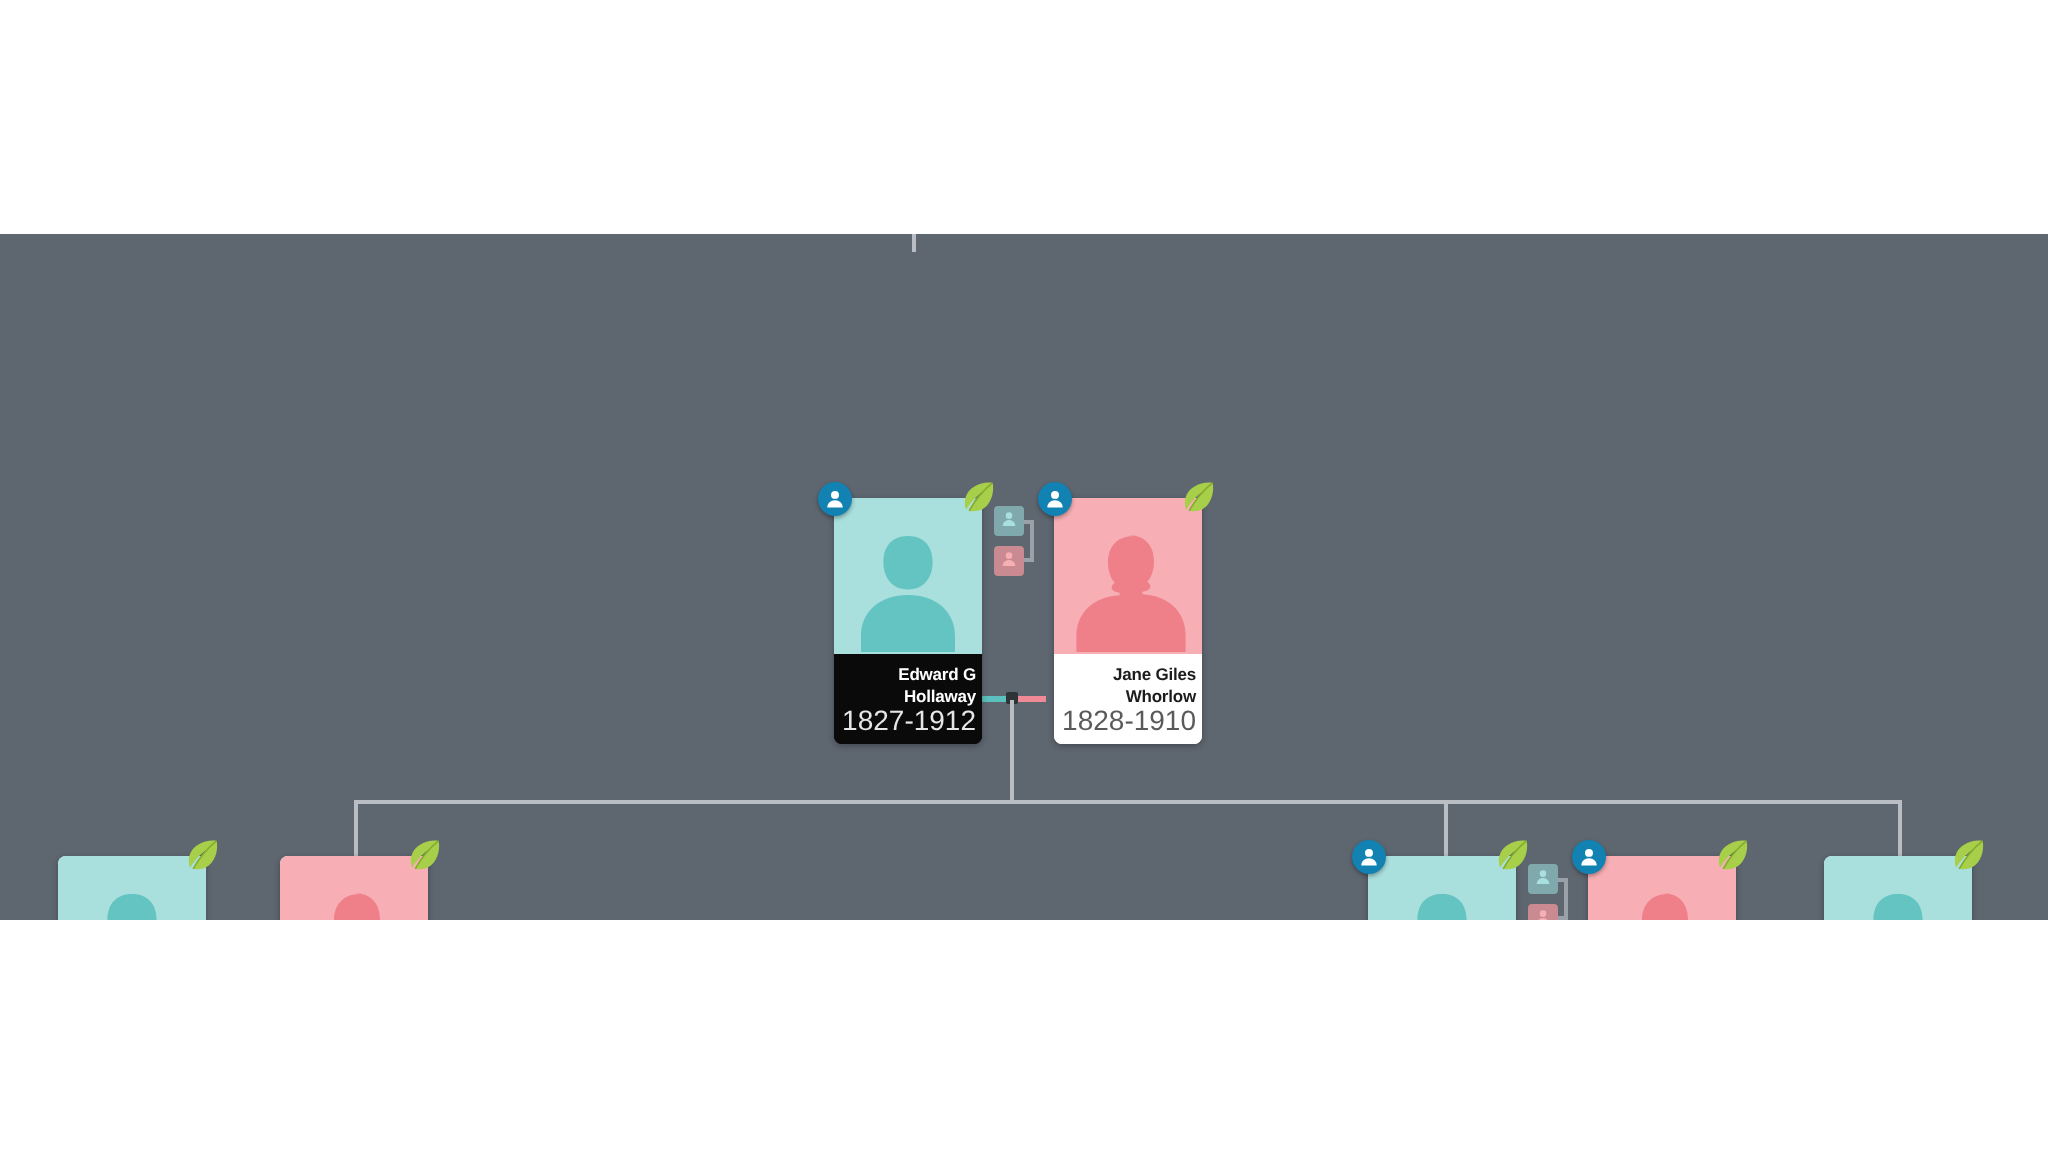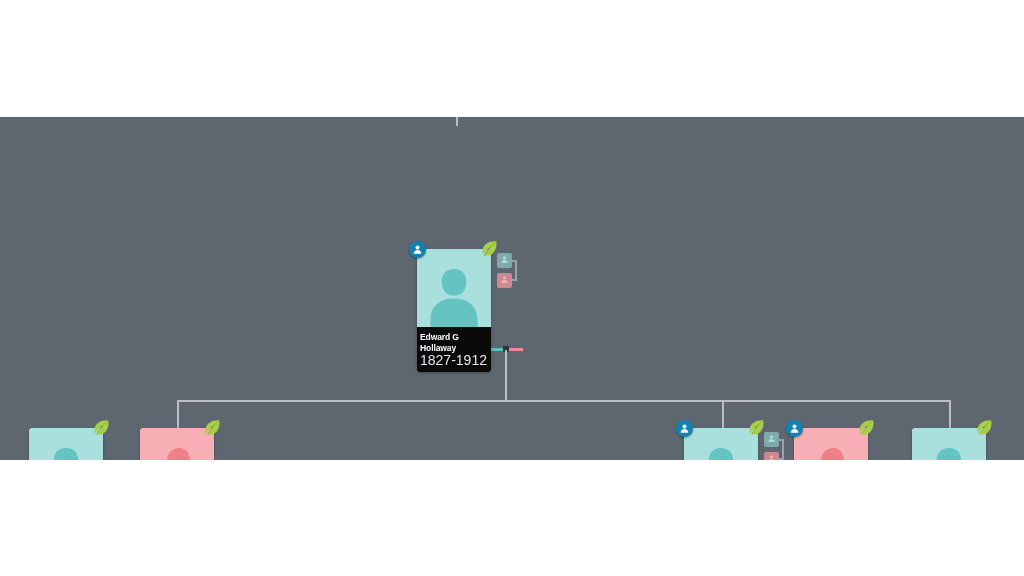--- a/index.html
+++ b/index.html
@@ -72,21 +72,21 @@
     bottom: -4px;
     transform: translateX(-50%);
   }
   .card.male   .silhouette svg path { fill: #63c4c1; }
   .card.female .silhouette svg path { fill: #ef7f88; }
 
   .card .info {
     background: #ffffff;
     border-radius: 0 0 4px 4px;
     padding: 5px 3px 6px 3px;
-    text-align: left;
+    text-align: right;
   }
   .card .pname {
     font-size: 8.5px;
     font-weight: bold;
     color: #1c1c1c;
     line-height: 10.5px;
     letter-spacing: -0.1px;
     white-space: pre-line;
   }
   .card .pdates {
@@ -216,20 +216,46 @@
         <svg width="9" height="9" viewBox="0 0 16 16" aria-hidden="true">
           <circle cx="8" cy="5" r="2.9" fill="#f7afb5"></circle>
           <path d="M2.4 14.2c0-3.2 2.5-5.3 5.6-5.3s5.6 2.1 5.6 5.3z" fill="#f7afb5"></path>
         </svg>
       </div>
       <div class="brk h1"></div>
       <div class="brk v"></div>
       <div class="brk h2"></div>
     </div>
 
+    <div class="card female" style="left:527px; top:132px;">
+      <div class="badge-user">
+        <svg width="11" height="11" viewBox="0 0 16 16" aria-hidden="true">
+          <circle cx="8" cy="5" r="2.9" fill="#ffffff"></circle>
+          <path d="M2.4 14.2c0-3.2 2.5-5.3 5.6-5.3s5.6 2.1 5.6 5.3z" fill="#ffffff"></path>
+        </svg>
+      </div>
+      <div class="leaf-icon">
+        <svg width="20" height="20" viewBox="0 0 20 20" aria-hidden="true">
+          <path d="M17.2 2.4C11.8 1.6 5.4 4.4 3.8 9.6c-1 3.3 0.3 6.2 0.3 6.2S7.6 9.9 12.1 7.1C8.9 10.6 5.6 16.4 5.6 16.4s4.6 1.1 7.8-1.6c4.2-3.5 4.7-9.9 3.8-12.4z" fill="#a8cf4a"></path>
+          <path d="M17.2 2.4C13.9 5.1 9 10.2 5.6 16.4" fill="none" stroke="#85ab2e" stroke-width="0.8"></path>
+        </svg>
+      </div>
+      <div class="photo">
+        <div class="silhouette">
+          <svg width="58" height="62" viewBox="0 0 58 62" aria-hidden="true">
+            <path d="M29 3.5c8.6 0 13 5.6 13 13.2 0 4-1.2 7.8-3.4 10.3 1 0.6 1.6 1.3 1.6 2.2 0 1.6-2 2.3-4 2.6v1.3c13.2 0.6 21.6 9 21.6 20.3V62H3.2v-8.1c0-11.3 8.4-19.7 21.6-20.3v-1.3c-2-0.3-4-1-4-2.6 0-0.9 0.6-1.6 1.6-2.2-2.2-2.5-3.4-6.3-3.4-10.3 0-7.6 4.4-13.2 13-13.2z"></path>
+          </svg>
+        </div>
+      </div>
+      <div class="info">
+        <div class="pname">Jane Giles
+Whorlow</div>
+        <div class="pdates">1828-1910</div>
+      </div>
+    </div>
 
     <div class="card male" style="left:29px; top:311px;">
       <div class="leaf-icon">
         <svg width="20" height="20" viewBox="0 0 20 20" aria-hidden="true">
           <path d="M17.2 2.4C11.8 1.6 5.4 4.4 3.8 9.6c-1 3.3 0.3 6.2 0.3 6.2S7.6 9.9 12.1 7.1C8.9 10.6 5.6 16.4 5.6 16.4s4.6 1.1 7.8-1.6c4.2-3.5 4.7-9.9 3.8-12.4z" fill="#a8cf4a"></path>
           <path d="M17.2 2.4C13.9 5.1 9 10.2 5.6 16.4" fill="none" stroke="#85ab2e" stroke-width="0.8"></path>
         </svg>
       </div>
       <div class="photo">
         <div class="silhouette">

